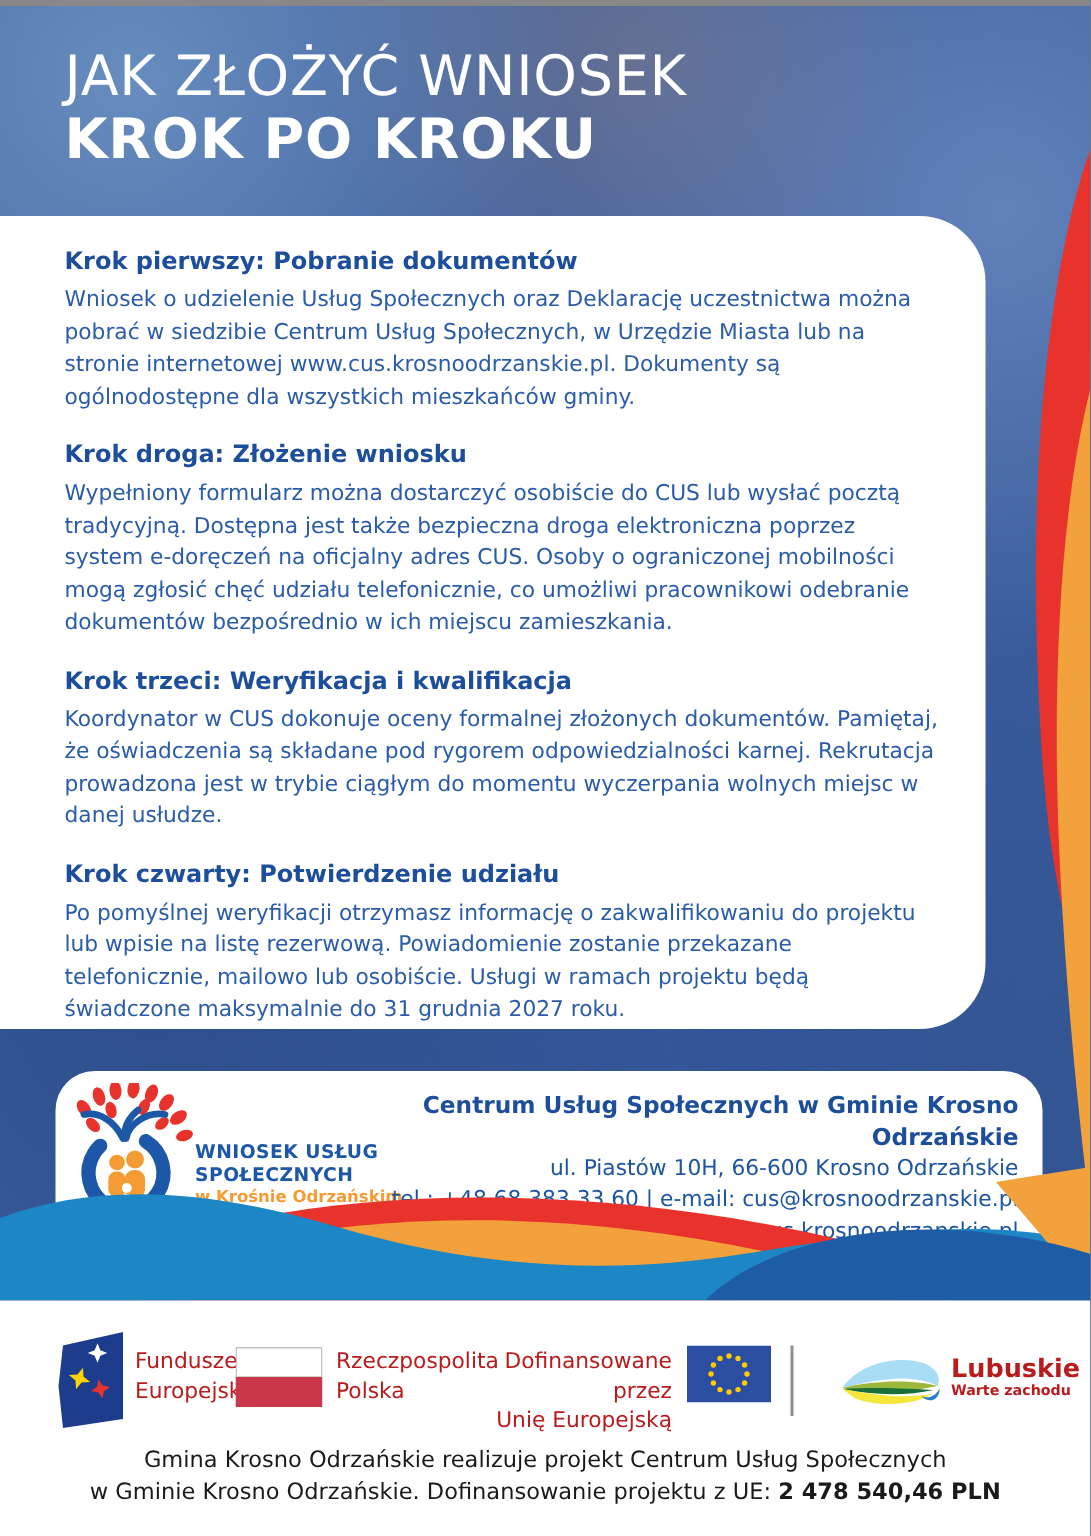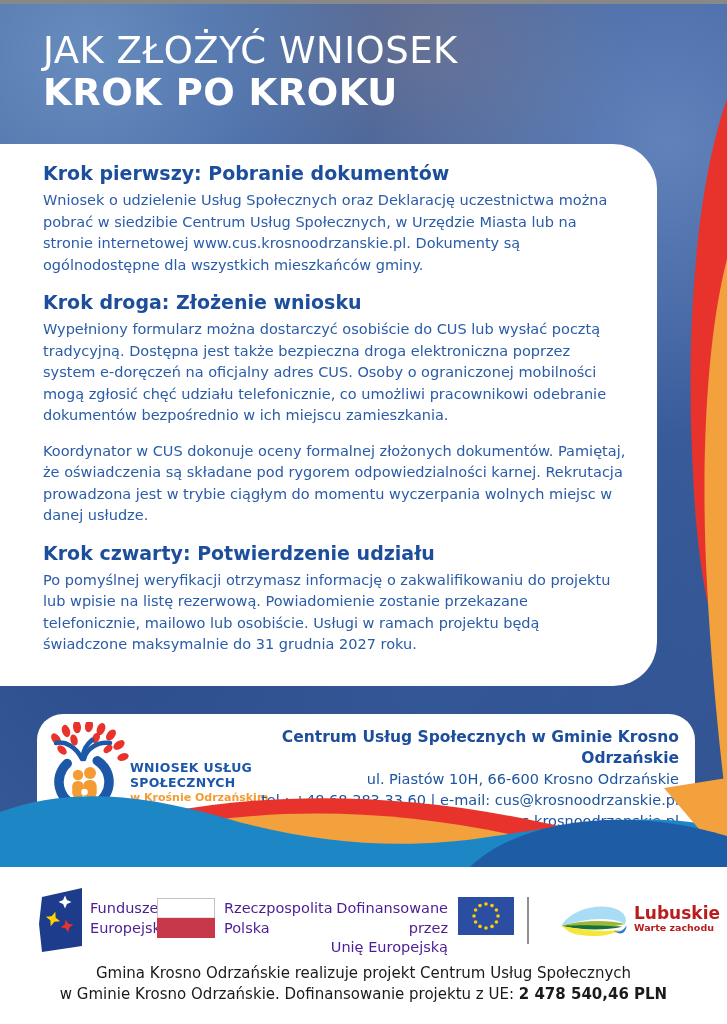--- a/index.html
+++ b/index.html
@@ -16,38 +16,38 @@
       linear-gradient(140deg,#48699f 0%,#3e61a2 45%,#33558f 100%);}
   .edge-decor{position:absolute;right:0;top:0;}
   
   .title{position:absolute;left:43px;top:26px;color:#fff;}
   .title .l1{font-size:37px;font-weight:400;letter-spacing:.5px;line-height:42px;}
   .title .l2{font-size:37px;font-weight:800;letter-spacing:.5px;line-height:42px;}
   
   .main-card{position:absolute;left:0;top:140px;width:657px;height:542px;background:#fff;
     border-radius:0 44px 44px 0;padding:17px 30px 0 43px;box-sizing:border-box;overflow:hidden;}
   .step{margin-bottom:14px;max-width:588px;}
-  .step h2{margin:0 0 4px 0;font-size:19px;line-height:25px;font-weight:800;color:#1c4e9b;}
+  .step h2{margin:0 0 4px 0;font-size:16px;line-height:25px;font-weight:800;color:#1c4e9b;}
   .step p{margin:0;font-size:14.5px;line-height:21.5px;color:#2a5ca9;}
   
   .contact-card{position:absolute;left:37px;top:710px;width:658px;height:130px;background:#fff;
     border-radius:26px;box-sizing:border-box;}
   .cus-logo{position:absolute;left:10px;top:8px;}
   .cus-logo-text{position:absolute;left:93px;top:46px;line-height:15px;}
   .cus-logo-text .b{font-size:12.5px;font-weight:800;color:#1d57a8;letter-spacing:.3px;}
   .cus-logo-text .o{font-size:11px;font-weight:700;color:#f49c33;}
   .contact-info{position:absolute;left:185px;right:16px;top:13px;text-align:right;color:#1d55a0;}
   .contact-info .org{font-size:15.5px;font-weight:800;line-height:21px;color:#1c4e9b;}
   .contact-info .row{font-size:14.5px;line-height:21px;font-weight:400;}
   
   .waves{position:absolute;left:0;top:770px;width:727px;height:93px;}
   
   .bottom{position:absolute;left:0;top:863px;width:727px;height:161px;background:#fff;}
   .partner{position:absolute;}
-  .partner-label{font-size:14.5px;line-height:19.5px;color:#4c1d95;}
+  .partner-label{font-size:14.5px;line-height:19.5px;color:#b91c1c;}
   .divider{position:absolute;left:527px;top:30px;width:2px;height:47px;background:#8f8f8f;}
   .lubuskie-text{position:absolute;left:634px;top:37px;color:#b91c1c;}
   .lubuskie-text .nm{font-size:17px;font-weight:800;line-height:18px;}
   .lubuskie-text .tg{font-size:9.5px;font-weight:700;line-height:11px;}
   .funding-note{position:absolute;left:0;top:96px;width:727px;text-align:center;
     font-size:15px;line-height:21px;color:#1a1a1a;}
   .funding-note b{font-weight:800;}
 </style>
 </head>
 <body>
@@ -69,20 +69,21 @@
   <div class="main-card">
     <div class="step">
       <h2>Krok pierwszy: Pobranie dokumentów</h2>
       <p>Wniosek o udzielenie Usług Społecznych oraz Deklarację uczestnictwa można pobrać w siedzibie Centrum Usług Społecznych, w Urzędzie Miasta lub na stronie internetowej www.cus.krosnoodrzanskie.pl. Dokumenty są ogólnodostępne dla wszystkich mieszkańców gminy.</p>
     </div>
     <div class="step">
       <h2>Krok droga: Złożenie wniosku</h2>
       <p>Wypełniony formularz można dostarczyć osobiście do CUS lub wysłać pocztą tradycyjną. Dostępna jest także bezpieczna droga elektroniczna poprzez system e-doręczeń na oficjalny adres CUS. Osoby o ograniczonej mobilności mogą zgłosić chęć udziału telefonicznie, co umożliwi pracownikowi odebranie dokumentów bezpośrednio w ich miejscu zamieszkania.</p>
     </div>
     <div class="step">
+      <h2>Krok trzeci: Weryfikacja i kwalifikacja</h2>
       <p>Koordynator w CUS dokonuje oceny formalnej złożonych dokumentów. Pamiętaj, że oświadczenia są składane pod rygorem odpowiedzialności karnej. Rekrutacja prowadzona jest w trybie ciągłym do momentu wyczerpania wolnych miejsc w danej usłudze.</p>
     </div>
     <div class="step">
       <h2>Krok czwarty: Potwierdzenie udziału</h2>
       <p>Po pomyślnej weryfikacji otrzymasz informację o zakwalifikowaniu do projektu lub wpisie na listę rezerwową. Powiadomienie zostanie przekazane telefonicznie, mailowo lub osobiście. Usługi w ramach projektu będą świadczone maksymalnie do 31 grudnia 2027 roku.</p>
     </div>
   </div>
 
   <div class="contact-card">
     <svg class="cus-logo" width="88" height="100" viewBox="0 0 88 100">

